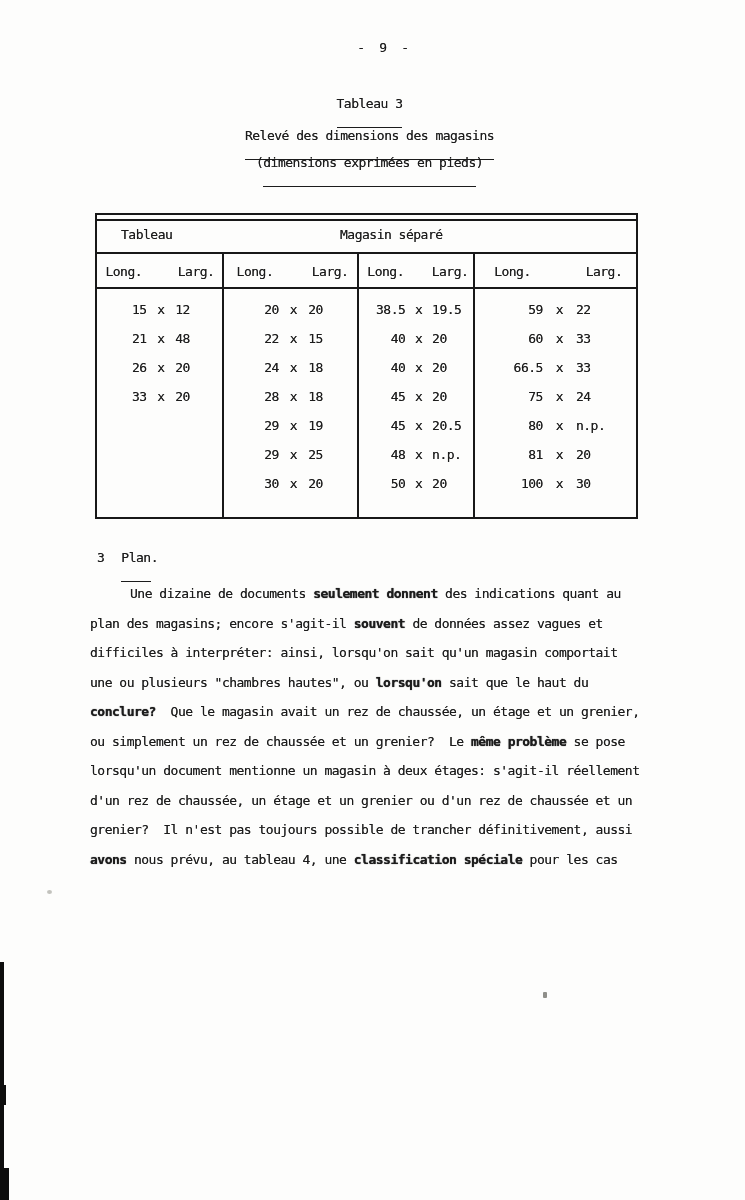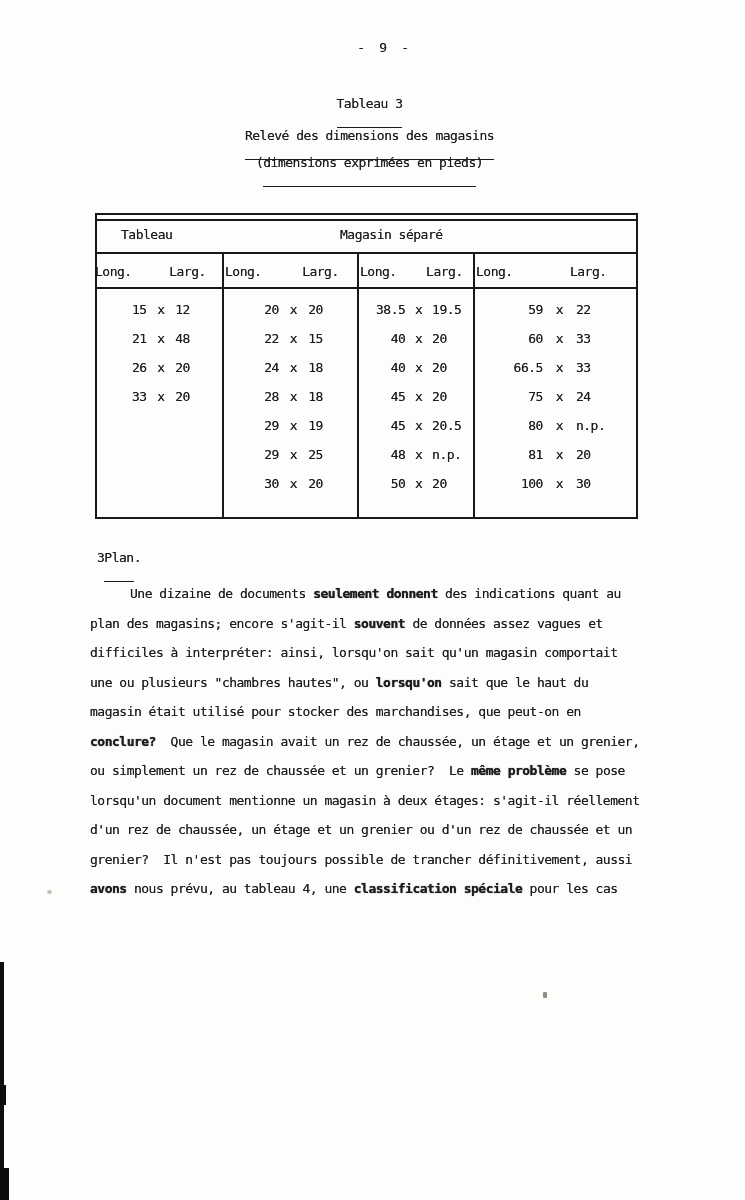--- a/index.html
+++ b/index.html
@@ -60,25 +60,25 @@
   .g0 { left:0;    width:128px; }
   .g1 { left:130px; width:133px; }
   .g2 { left:265px; width:114px; }
   .g3 { left:381px; width:162px; }
 
   .dgrid { display:grid; grid-template-columns:45% 13% 42%; }
   .drow  { height:29px; line-height:29px; }
   .cell-long { text-align:right; padding-right:6px; }
   .cell-x    { text-align:center; }
   .cell-larg { text-align:left;  padding-left:6px; }
-  .h-long, .h-larg { }
+  .h-long, .h-larg { text-align:center; }
 
   
   .section-head { left:97px; top:549px; line-height:18px; white-space:pre; }
-  .section-title { }
+  .section-title { margin-left:17px; }
 
   
   .para { left:90px; top:579px; width:575px; }
   .pline { height:29.5px; line-height:29.5px; white-space:pre; }
   .pline:first-child { text-indent:40px; }
   .bseg { font-weight:bold; text-shadow:0 0 0.9px rgba(10,10,10,0.9); }
 
   
   .scan-bar1 { left:0; top:962px;  width:4px; height:238px; background:#0d0d0d; }
   .scan-bar2 { left:0; top:1085px; width:6px; height:20px;  background:#0d0d0d; }
@@ -275,21 +275,20 @@
       </div>
   </div>
 
   <div class="abs section-head"><span>3</span><span class="section-title ul">Plan</span><span>.</span></div>
 
   <div class="abs para" id="para">
       <div class="pline"><span>Une dizaine de documents </span><span class="bseg">seulement donnent</span><span> des indications quant au</span></div>
       <div class="pline"><span>plan des magasins; encore s'agit-il </span><span class="bseg">souvent</span><span> de données assez vagues et</span></div>
       <div class="pline"><span>difficiles à interpréter: ainsi, lorsqu'on sait qu'un magasin comportait</span></div>
       <div class="pline"><span>une ou plusieurs "chambres hautes", ou </span><span class="bseg">lorsqu'on</span><span> sait que le haut du</span></div>
-      <div class="pline"><span>magasin était utilisé pour stocker des marchandises, que peut-on en</span></div>
       <div class="pline"><span class="bseg">conclure?</span><span>  Que le magasin avait un rez de chaussée, un étage et un grenier,</span></div>
       <div class="pline"><span>ou simplement un rez de chaussée et un grenier?  Le </span><span class="bseg">même problème</span><span> se pose</span></div>
       <div class="pline"><span>lorsqu'un document mentionne un magasin à deux étages: s'agit-il réellement</span></div>
       <div class="pline"><span>d'un rez de chaussée, un étage et un grenier ou d'un rez de chaussée et un</span></div>
       <div class="pline"><span>grenier?  Il n'est pas toujours possible de trancher définitivement, aussi</span></div>
       <div class="pline"><span class="bseg">avons</span><span> nous prévu, au tableau 4, une </span><span class="bseg">classification spéciale</span><span> pour les cas</span></div>
     </div>
 
   <div class="abs scan-bar1"></div>
   <div class="abs scan-bar2"></div>

